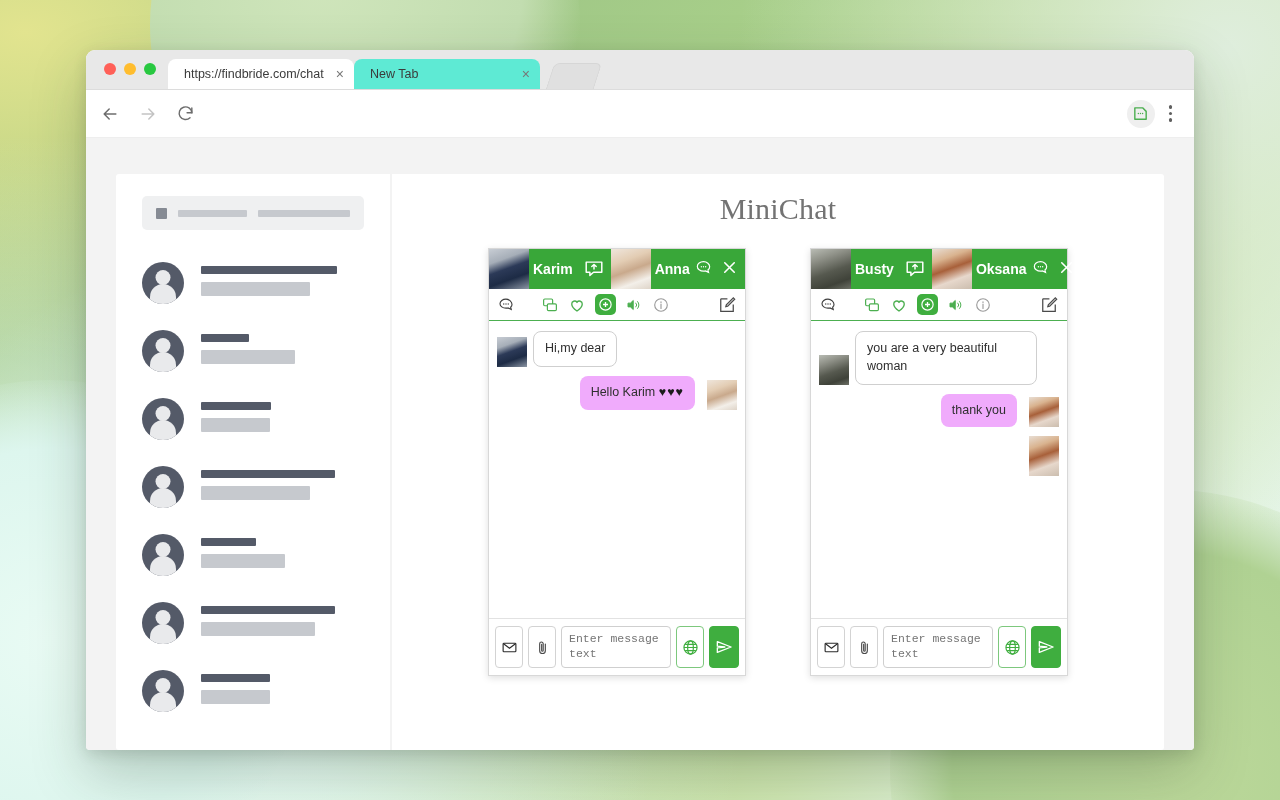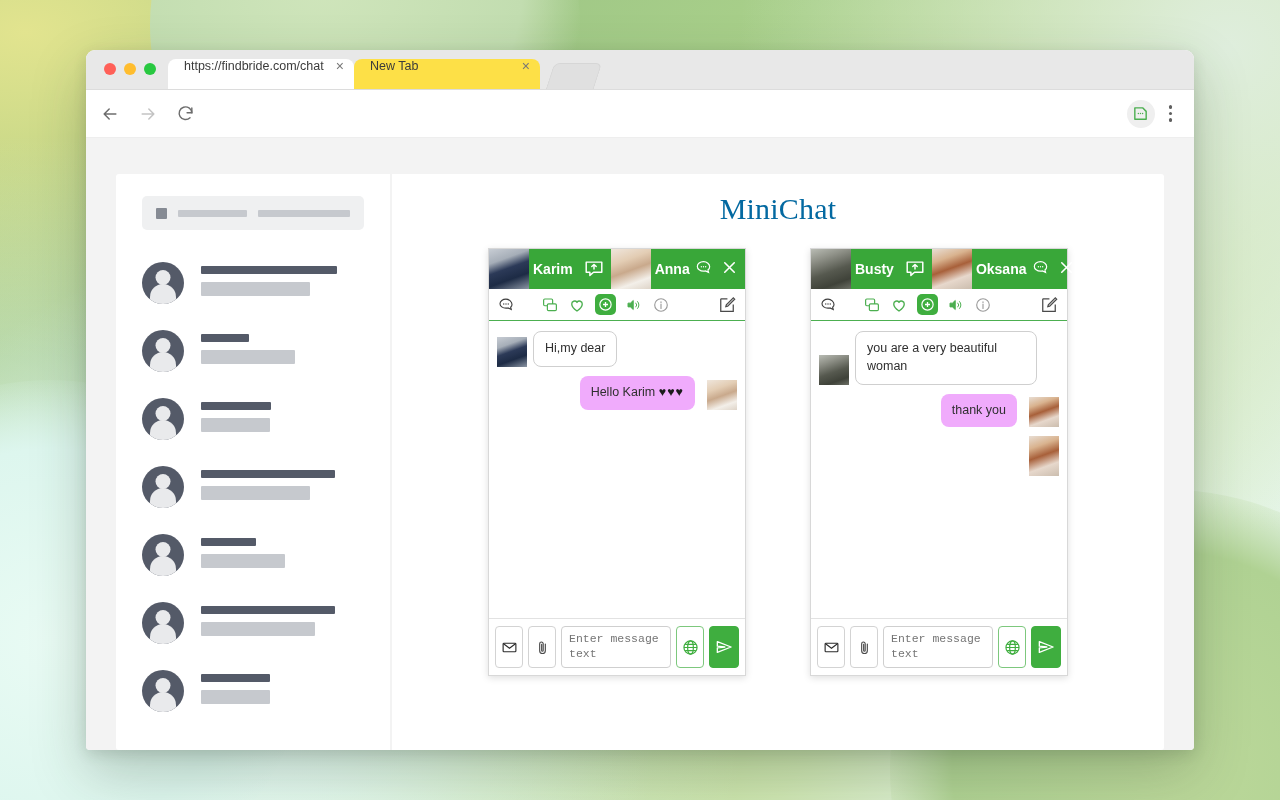--- a/index.html
+++ b/index.html
@@ -38,27 +38,27 @@
     display: flex; align-items: flex-end; padding-left: 12px;
     border-bottom: 1px solid #dcdcdc;
   }
   .traffic { display: flex; gap: 8px; align-items: center; height: 40px; padding: 0 12px 0 6px; }
   .dot { width: 12px; height: 12px; border-radius: 50%; }
   .dot.red { background: #ff6058; }
   .dot.yellow { background: #ffbd2e; }
   .dot.green { background: #28c840; }
 
   .tab {
-    height: 30px; display: flex; 
+    height: 30px; display: flex; align-items: center;
     padding: 0 10px 0 16px; position: relative;
     font-size: 12.5px; color: #3b3b3b; min-width: 186px;
     border-radius: 8px 8px 0 0;
   }
   .tab.active { background: #fff; }
-  .tab.inactive { background: #fde047; gap: 16px; }
+  .tab.inactive { background: #5eead4; gap: 16px; }
   .tab .tab-title { flex: 1; white-space: nowrap; overflow: hidden; text-overflow: ellipsis; }
   .tab .tab-close { font-size: 14px; color: #777; margin-left: 10px; line-height: 1; }
   .tab-skew {
     width: 48px; height: 26px; background: #e0e0e0; border-radius: 6px 6px 0 0;
     transform: skewX(-18deg); margin-left: 10px; border: 1px solid #d6d6d6; border-bottom: none;
   }
 
   .toolbar {
     height: 48px; background: #fff; display: flex; align-items: center;
     padding: 0 14px; border-bottom: 1px solid #eee;
@@ -108,21 +108,21 @@
   .sk-title { height: 8px; background: #545a68; border-radius: 1px; }
   .sk-sub { height: 14px; background: #c6c9ce; border-radius: 1px; }
 
   
   .main {
     flex: 1; background: #fff; border-radius: 0 3px 3px 0;
     padding: 18px 0 0 0; position: relative;
   }
   .mini-title {
     text-align: center; font-family: "Liberation Serif", serif;
-    font-size: 30px; color: #0369a1; font-weight: 400; letter-spacing: .2px;
+    font-size: 30px; color: #737373; font-weight: 400; letter-spacing: .2px;
     margin-bottom: 22px;
   }
   .chats { display: flex; justify-content: center; gap: 64px; }
 
   
   .chat {
     width: 258px; background: #fff;
     border: 1px solid #d8d8d8;
     box-shadow: 0 2px 7px rgba(0,0,0,.13);
     display: flex; flex-direction: column;

